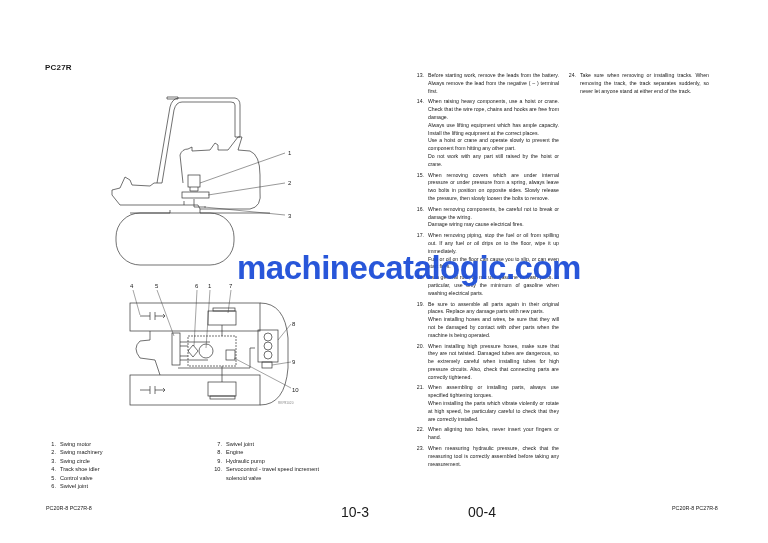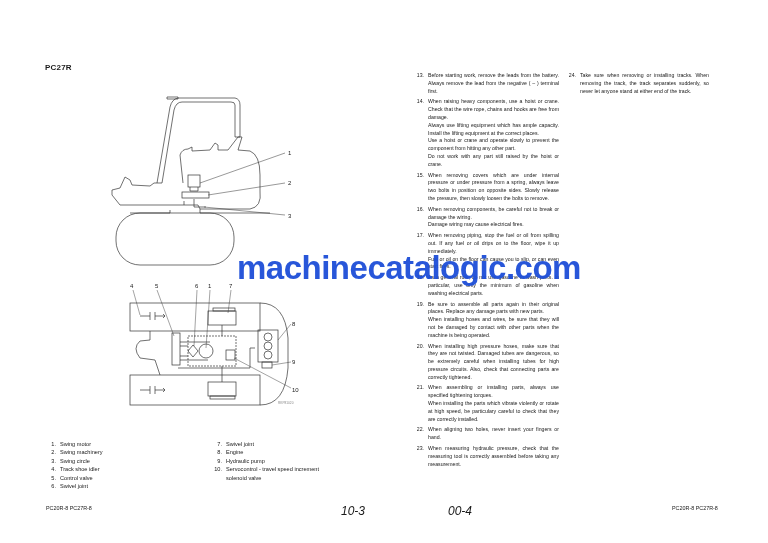--- a/index.html
+++ b/index.html
@@ -10,21 +10,21 @@
     .model-title { position: absolute; left: 45px; top: 63px; font-size: 8px; font-weight: bold; letter-spacing: 0.2px; }
     .side-view { position: absolute; left: 110px; top: 95px; width: 200px; height: 175px; }
     .top-view { position: absolute; left: 110px; top: 278px; width: 200px; height: 135px; }
     .legend { position: absolute; top: 440px; font-size: 5.6px; line-height: 8.4px; }
     .legend-left { left: 47px; }
     .legend-right { left: 213px; width: 110px; }
     .legend-item { display: flex; }
     .legend-item .num { width: 9px; text-align: right; margin-right: 4px; flex: none; }
     .legend-item .txt { flex: 1; }
     .footer-models { position: absolute; top: 505px; font-size: 5.4px; }
-    .footer-page { position: absolute; top: 504px; font-size: 12px; font-style: italic; }
+    .footer-page { position: absolute; top: 504px; font-size: 14px; }
     .steps-col { position: absolute; top: 72px; left: 28px; width: 147px; font-size: 5.2px; line-height: 7.8px; }
     .step { display: flex; margin-bottom: 3px; text-align: justify; }
     .step .num { width: 12px; flex: none; text-align: right; margin-right: 4px; }
     .step .body { flex: 1; }
     .step .body p { margin: 0; }
     .steps-col-2 { position: absolute; top: 72px; left: 180px; width: 145px; font-size: 5.2px; line-height: 7.8px; }
     .watermark { position: absolute; left: 237px; top: 251px; font-size: 33px; font-weight: bold; color: #1d4ed8; letter-spacing: -0.5px; font-family: "Liberation Sans", sans-serif; z-index: 10; line-height: 1; opacity: 0.95; }
     .fig-code { position: absolute; left: 278px; top: 401px; font-size: 3.2px; color: #888; }
     svg text { font-family: "Liberation Sans", sans-serif; }
   </style>
@@ -246,17 +246,17 @@
       </div>
     </div>
   <div class="steps-col-2" id="steps-col-2">
       <div class="step">
         <span class="num">24.</span>
         <div class="body">
           <p>Take sure when removing or installing tracks. When removing the track, the track separates suddenly, so never let anyone stand at either end of the track.</p>
         </div>
       </div>
     </div>
-  <div class="footer-page" style="left:16px;padding-left:48px;">00-4</div>
+  <div class="footer-page" style="left:36px;padding-left:48px;">00-4</div>
   <div class="footer-models" style="left:288px;">PC20R-8   PC27R-8</div>
 </div>
 
 <div class="watermark">machinecatalogic.com</div>
 
 </body></html>

